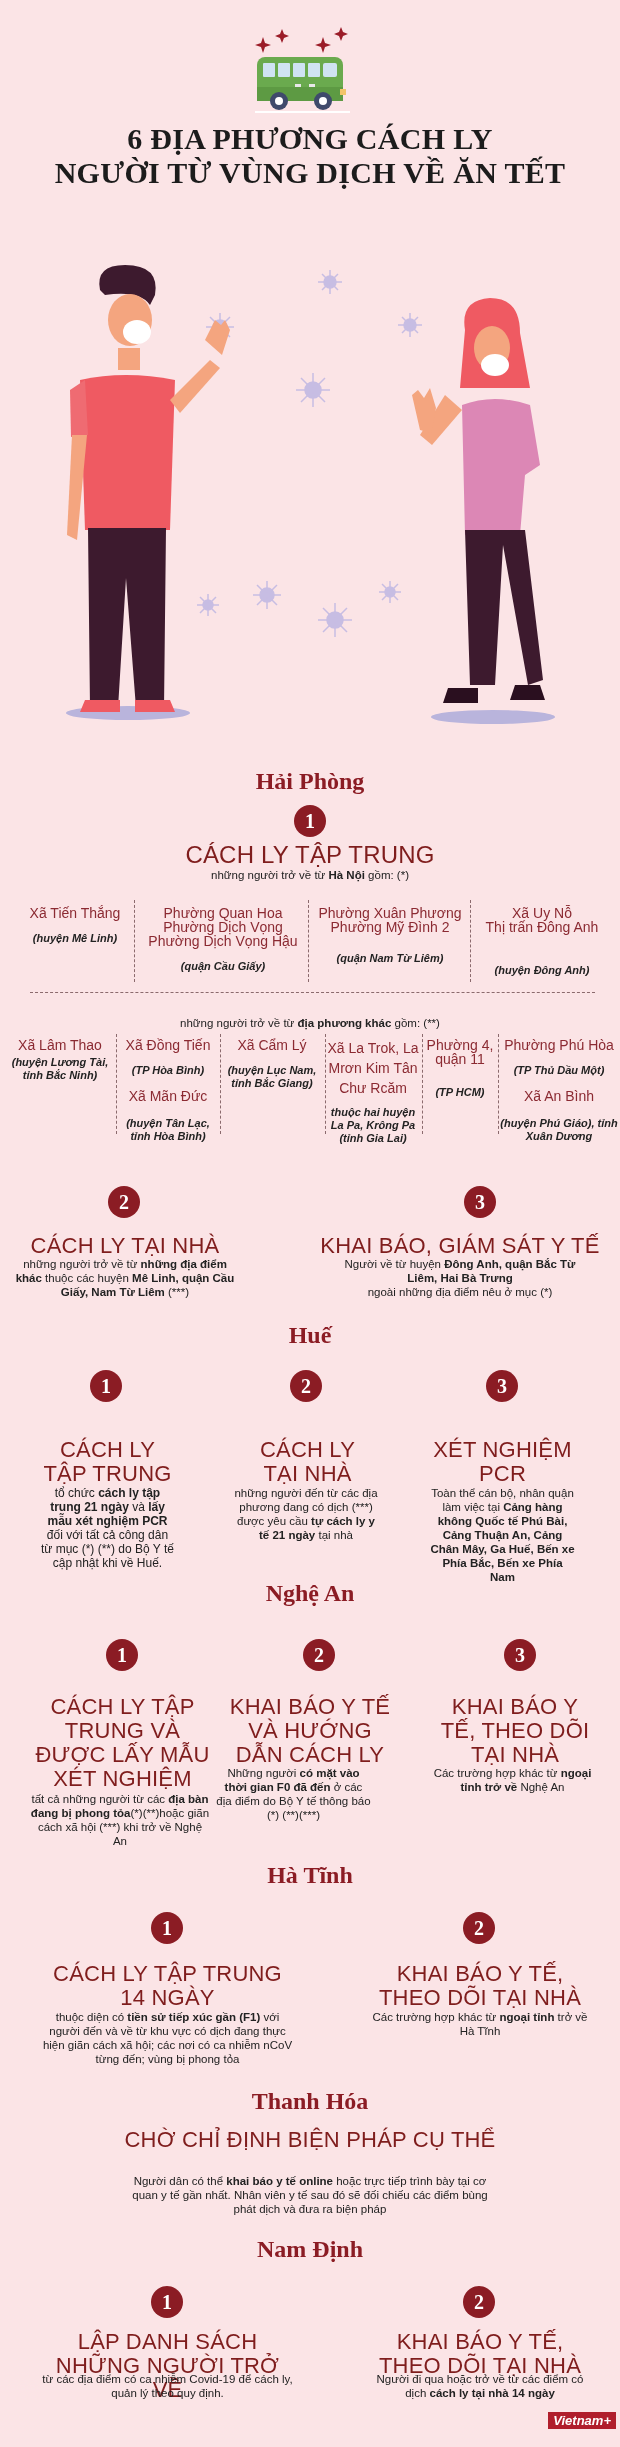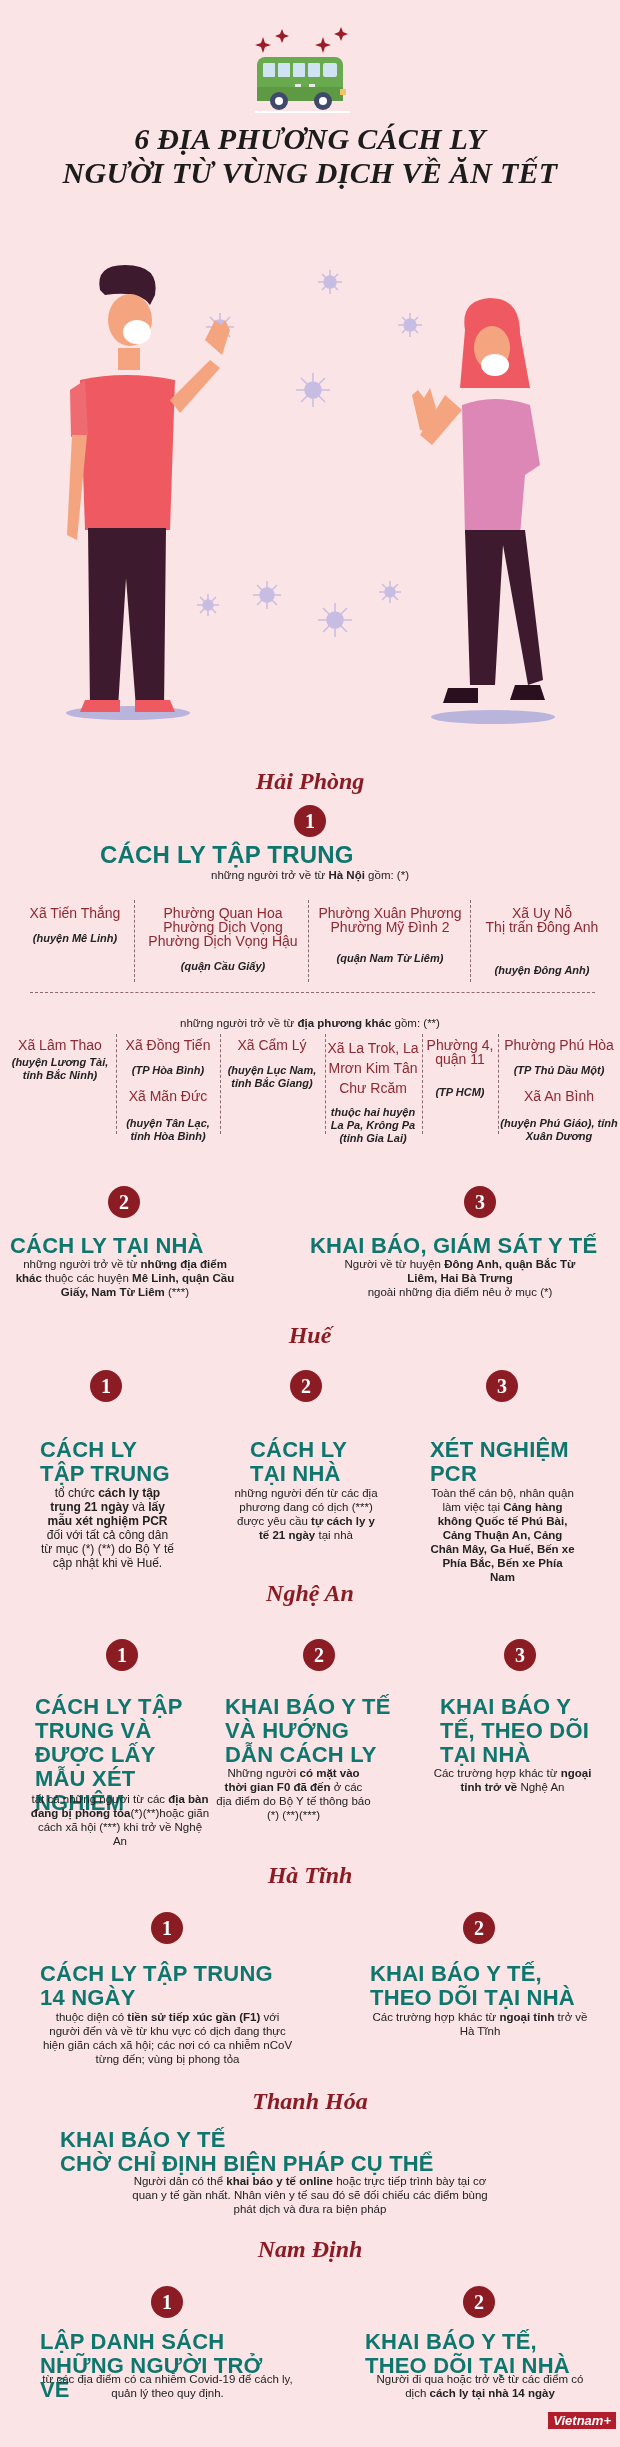--- a/index.html
+++ b/index.html
@@ -1,22 +1,22 @@
 <!DOCTYPE html>
 <html><head>
 <meta charset="utf-8">
 <style>
   * { box-sizing: border-box; margin: 0; padding: 0; }
   html, body { width: 620px; background: #fbe4e6; }
   body { font-family: "Liberation Sans", "DejaVu Sans", sans-serif; color: #1a1a1a; position: relative; height: 2447px; overflow: hidden; }
-  .abs { position: absolute; font-style: italic; }
+  .abs { position: absolute; }
   .main-title { left: 0; width: 620px; top: 122px; font-family: "Liberation Serif", serif; font-weight: bold; font-size: 30px; line-height: 34px; color: #1c1c1c; text-align: center; letter-spacing: 0.3px; }
   .region-title { left: 0; width: 620px; text-align: center; font-family: "Liberation Serif", serif; font-weight: bold; font-size: 24px; color: #8b1c24; }
   .badge { position: absolute; width: 32px; height: 32px; border-radius: 50%; background: #8b1c24; color: #fff; font-family: "Liberation Serif", serif; font-weight: bold; font-size: 20px; line-height: 32px; text-align: center; }
-  .heading { position: absolute; text-align: left; font-size: 22px; line-height: 24px; color: #0f766e; font-weight: bold; letter-spacing: 0.2px; }
+  .heading { position: absolute; text-align: center; font-size: 22px; line-height: 24px; color: #7f1d1d; font-weight: normal; letter-spacing: 0.2px; }
   .desc { position: absolute; text-align: center; font-size: 11.5px; line-height: 14px; color: #222; }
   .desc b { font-weight: bold; }
   .place { color: #8b2a32; font-size: 14px; line-height: 14px; }
   .sub { font-style: italic; font-weight: bold; font-size: 11px; line-height: 13px; color: #222; }
   .col { position: absolute; text-align: center; }
   .vdash { position: absolute; width: 0; border-left: 1.5px dashed #8b6a6d; }
   .hdash { position: absolute; height: 0; border-top: 1.5px dashed #8b6a6d; }
   .logo { right: 4px; top: 2412px; background: #b01e2c; color: #fff; font-weight: bold; font-style: italic; font-size: 13px; padding: 1px 5px; }
 </style>
 </head>
@@ -242,21 +242,20 @@
   <span>thuộc diện có </span><b>tiền sử tiếp xúc gần (F1)</b><span> với người đến và về từ khu vực có dịch đang thực hiện giãn cách xã hội; các nơi có ca nhiễm nCoV từng đến; vùng bị phong tỏa</span>
 </div>
 <div class="badge" style="left:463px;top:1912px;">2</div>
 <div class="heading" style="left:370px;width:220px;top:1962px;">KHAI BÁO Y TẾ, THEO DÕI TẠI NHÀ</div>
 <div class="desc" style="left:370px;width:220px;top:2010px;">
   <span>Các trường hợp khác từ </span><b>ngoại tỉnh</b><span> trở về Hà Tĩnh</span>
 </div>
 
 <div class="abs region-title" style="top:2088px;">Thanh Hóa</div>
 <div class="heading" style="left:60px;width:500px;top:2128px;">
-  <div>KHAI BÁO Y TẾ</div>
   <div>CHỜ CHỈ ĐỊNH BIỆN PHÁP CỤ THỂ</div>
 </div>
 <div class="desc" style="left:120px;width:380px;top:2174px;">
   <span>Người dân có thể </span><b>khai báo y tế online</b><span> hoặc trực tiếp trình bày tại cơ quan y tế gần nhất. Nhân viên y tế sau đó sẽ đối chiếu các điểm bùng phát dịch và đưa ra biện pháp</span>
 </div>
 
 <div class="abs region-title" style="top:2236px;">Nam Định</div>
 <div class="badge" style="left:151px;top:2286px;">1</div>
 <div class="heading" style="left:40px;width:255px;top:2330px;">LẬP DANH SÁCH NHỮNG NGƯỜI TRỞ VỀ</div>
 <div class="desc" style="left:40px;width:255px;top:2372px;">

